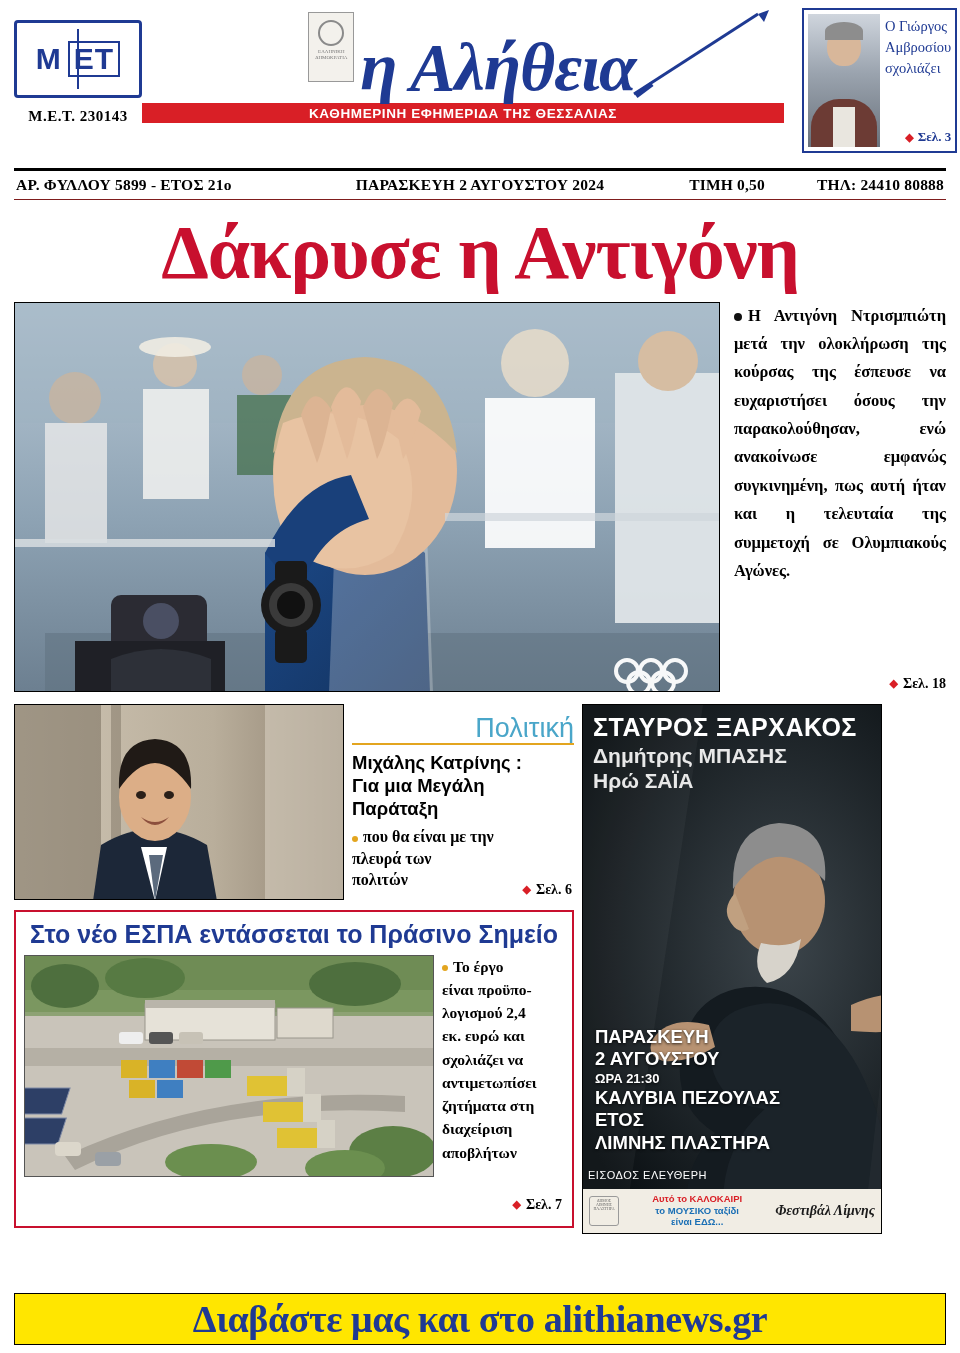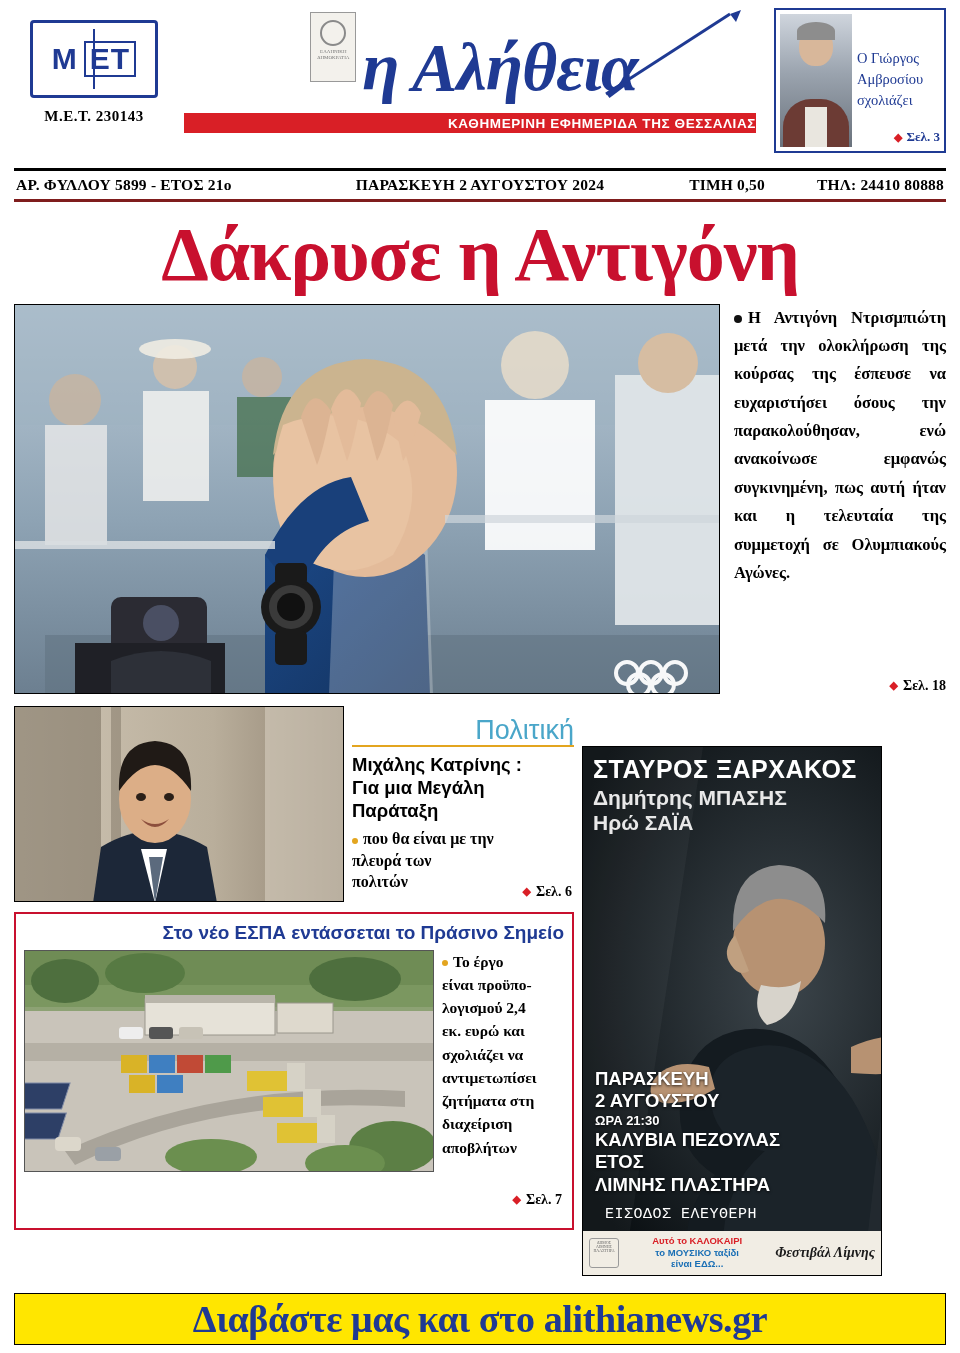--- a/index.html
+++ b/index.html
@@ -110,30 +110,30 @@
     letter-spacing: -1px;
     white-space: nowrap;
   }
   .pen {
     position: absolute;
     right: 26px; top: -4px;
     width: 150px; height: 92px;
     pointer-events: none;
   }
   .subtitle-bar {
-    margin-top: 13px;
+    margin-top: 3px;
     background: #d91f26;
     color: #fff;
-    text-align: right;
+    text-align: center;
     font-family: "Liberation Sans", sans-serif;
     font-weight: bold;
     font-size: 13.5px;
     letter-spacing: .6px;
     padding: 3px 0 2px 0;
-    width: 572px;
+    width: 642px;
     margin-left: auto; margin-right: 18px;
   }
 
   .columnist {
     width: 172px;
     border: 2px solid #1f3a93;
     display: flex;
     padding: 4px;
     gap: 5px;
     height: 145px;
@@ -171,21 +171,20 @@
     background: #e9e6df;
   }
   .columnist-text {
     flex: 1;
     display: flex; flex-direction: column;
     font-family: "Liberation Serif", serif;
     font-size: 14.5px;
     color: #1f3a93;
     line-height: 1.45;
     padding-top: 2px;
-    margin-top: 32px;
   }
   .columnist-page {
     margin-top: auto;
     font-weight: bold;
     font-size: 13px;
     display: flex; align-items: center; gap: 4px;
     justify-content: flex-end;
   }
   .diamond {
     color: #d91f26;
@@ -195,21 +194,21 @@
 
   
   .rule-thick { border-top: 3px solid #000; margin-top: 2px; }
   .infobar {
     display: flex;
     align-items: center;
     font-family: "Liberation Serif", serif;
     font-weight: bold;
     font-size: 15.5px;
     padding: 5px 2px 5px 2px;
-    border-bottom: 3px solid #7f1d1d;
+    border-bottom: 1px solid #7f1d1d;
     letter-spacing: .2px;
   }
   .infobar .ib-left { width: 300px; }
   .infobar .ib-mid { flex: 1; text-align: center; }
   .infobar .ib-price { width: 135px; text-align: right; padding-right: 14px;}
   .infobar .ib-tel { width: 165px; text-align: right; }
 
   
   .headline {
     text-align: center;
@@ -323,23 +322,23 @@
 
   .espa-box {
     border: 2px solid #c8102e;
     margin-top: 10px;
     padding: 6px 8px 8px 8px;
     height: 318px;
   }
   .espa-head {
     font-family: "Liberation Sans", sans-serif;
     font-weight: bold;
-    font-size: 19px;
+    font-size: 25px;
     color: #1f3a93;
-    text-align: right;
+    text-align: center;
     padding: 2px 0 6px 0;
   }
   .espa-body { display: flex; gap: 8px; height: 268px;}
   .espa-photo {
     width: 410px; height: 222px;
     border: 1px solid #555;
     overflow: hidden; position: relative;
     background: #9ab07c;
   }
   .espa-text {
@@ -357,21 +356,20 @@
   }
 
   
   .poster {
     width: 300px; height: 530px;
     border: 1px solid #000;
     background: #1d4ed8;
     position: relative;
     overflow: hidden;
     color: #fff;
-    margin-top: 40px;
   }
   .poster-top {
     position: relative; z-index: 3;
     padding: 8px 0 0 10px;
   }
   .p-t1 {
     font-family: "Liberation Sans", sans-serif;
     font-weight: bold; font-size: 25px;
     letter-spacing: .5px;
   }
@@ -392,23 +390,23 @@
     left: 12px; bottom: 78px;
     z-index: 3;
     font-family: "Liberation Sans", sans-serif;
     font-weight: bold;
     line-height: 1.22;
     font-size: 18.5px;
     text-shadow: 0 1px 3px rgba(0,0,0,.8);
   }
   .poster-info .small { font-size: 13px; font-weight: bold; }
   .poster-free {
-    position: absolute; left: 22px; bottom: 52px; z-index: 3;
-    font-family: Liberation Mono, monospace;
-    font-size: 15px; letter-spacing: .5px;
+    position: absolute; left: 5px; bottom: 52px; z-index: 3;
+    font-family: Liberation Sans, sans-serif;
+    font-size: 11px; letter-spacing: .5px;
   }
   .poster-footer {
     position: absolute; left: 0; right: 0; bottom: 0; height: 44px;
     background: #f1ede4;
     z-index: 4;
     display: flex; align-items: center; gap: 6px;
     padding: 0 6px;
   }
   .pf-seal {
     width: 30px; height: 30px;

